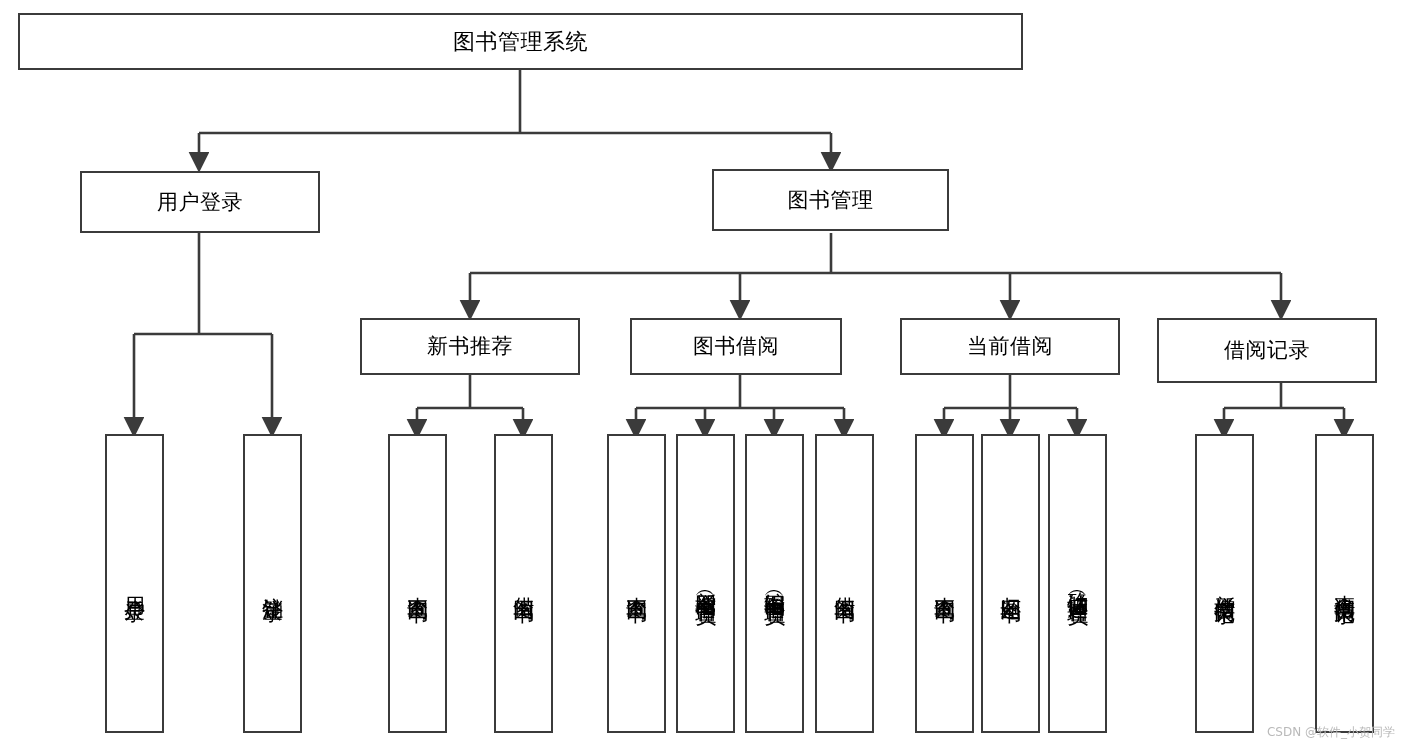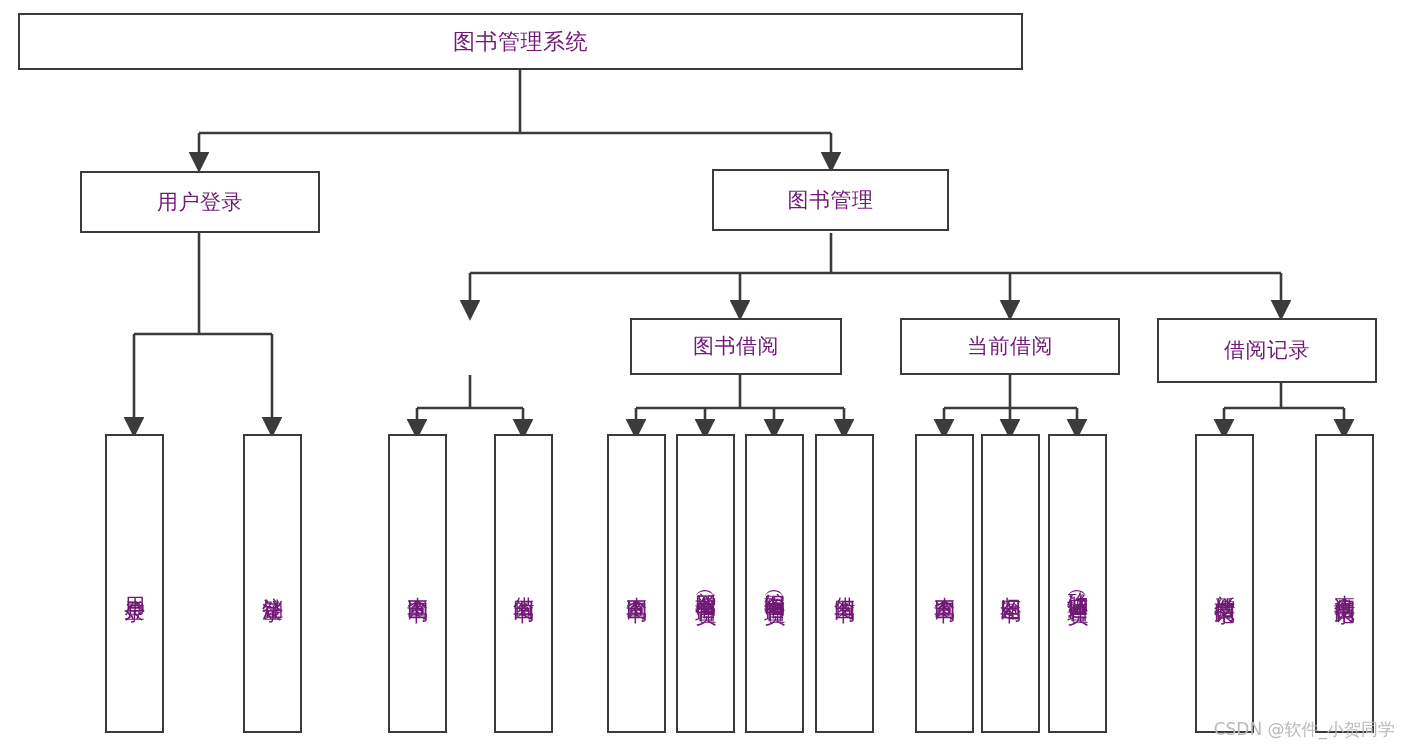--- a/index.html
+++ b/index.html
@@ -27,21 +27,21 @@
     pointer-events: none;
   }
   .node {
     position: absolute;
     box-sizing: border-box;
     border: 2px solid #3b3b3b;
     background: #ffffff;
     display: flex;
     align-items: center;
     justify-content: center;
-    color: #701a75;
+    color: #000000;
     z-index: 2;
   }
   .node .label {
     display: block;
     text-align: center;
     line-height: 1.18;
     letter-spacing: 0.5px;
   }
   
   .node.h .label {
@@ -61,21 +61,21 @@
     font-size: 21px;
     line-height: 1.26;
     letter-spacing: 2px;
     max-height: 272px;
     white-space: nowrap;
   }
   .watermark {
     position: absolute;
     right: 10px;
     bottom: 6px;
-    font-size: 17px;
+    font-size: 12px;
     color: #b9b9b9;
     z-index: 5;
     white-space: nowrap;
     font-family: "DejaVu Sans", "Liberation Sans", sans-serif;
   }
 </style>
 </head>
 <body>
 
 <div id="canvas">
@@ -134,20 +134,23 @@
     <span class="label">图书管理系统</span>
   </div>
 
   <div class="node h" style="left:80px; top:171px; width:240px; height:62px;">
     <span class="label">用户登录</span>
   </div>
   <div class="node h" style="left:712px; top:169px; width:237px; height:62px;">
     <span class="label">图书管理</span>
   </div>
 
+  <div class="node h" style="left:360px; top:318px; width:220px; height:57px;">
+    <span class="label">新书推荐</span>
+  </div>
   <div class="node h" style="left:630px; top:318px; width:212px; height:57px;">
     <span class="label">图书借阅</span>
   </div>
   <div class="node h" style="left:900px; top:318px; width:220px; height:57px;justify-content:center;">
     <span class="label">当前借阅</span>
   </div>
   <div class="node h" style="left:1157px; top:318px; width:220px; height:65px;">
     <span class="label">借阅记录</span>
   </div>
 

